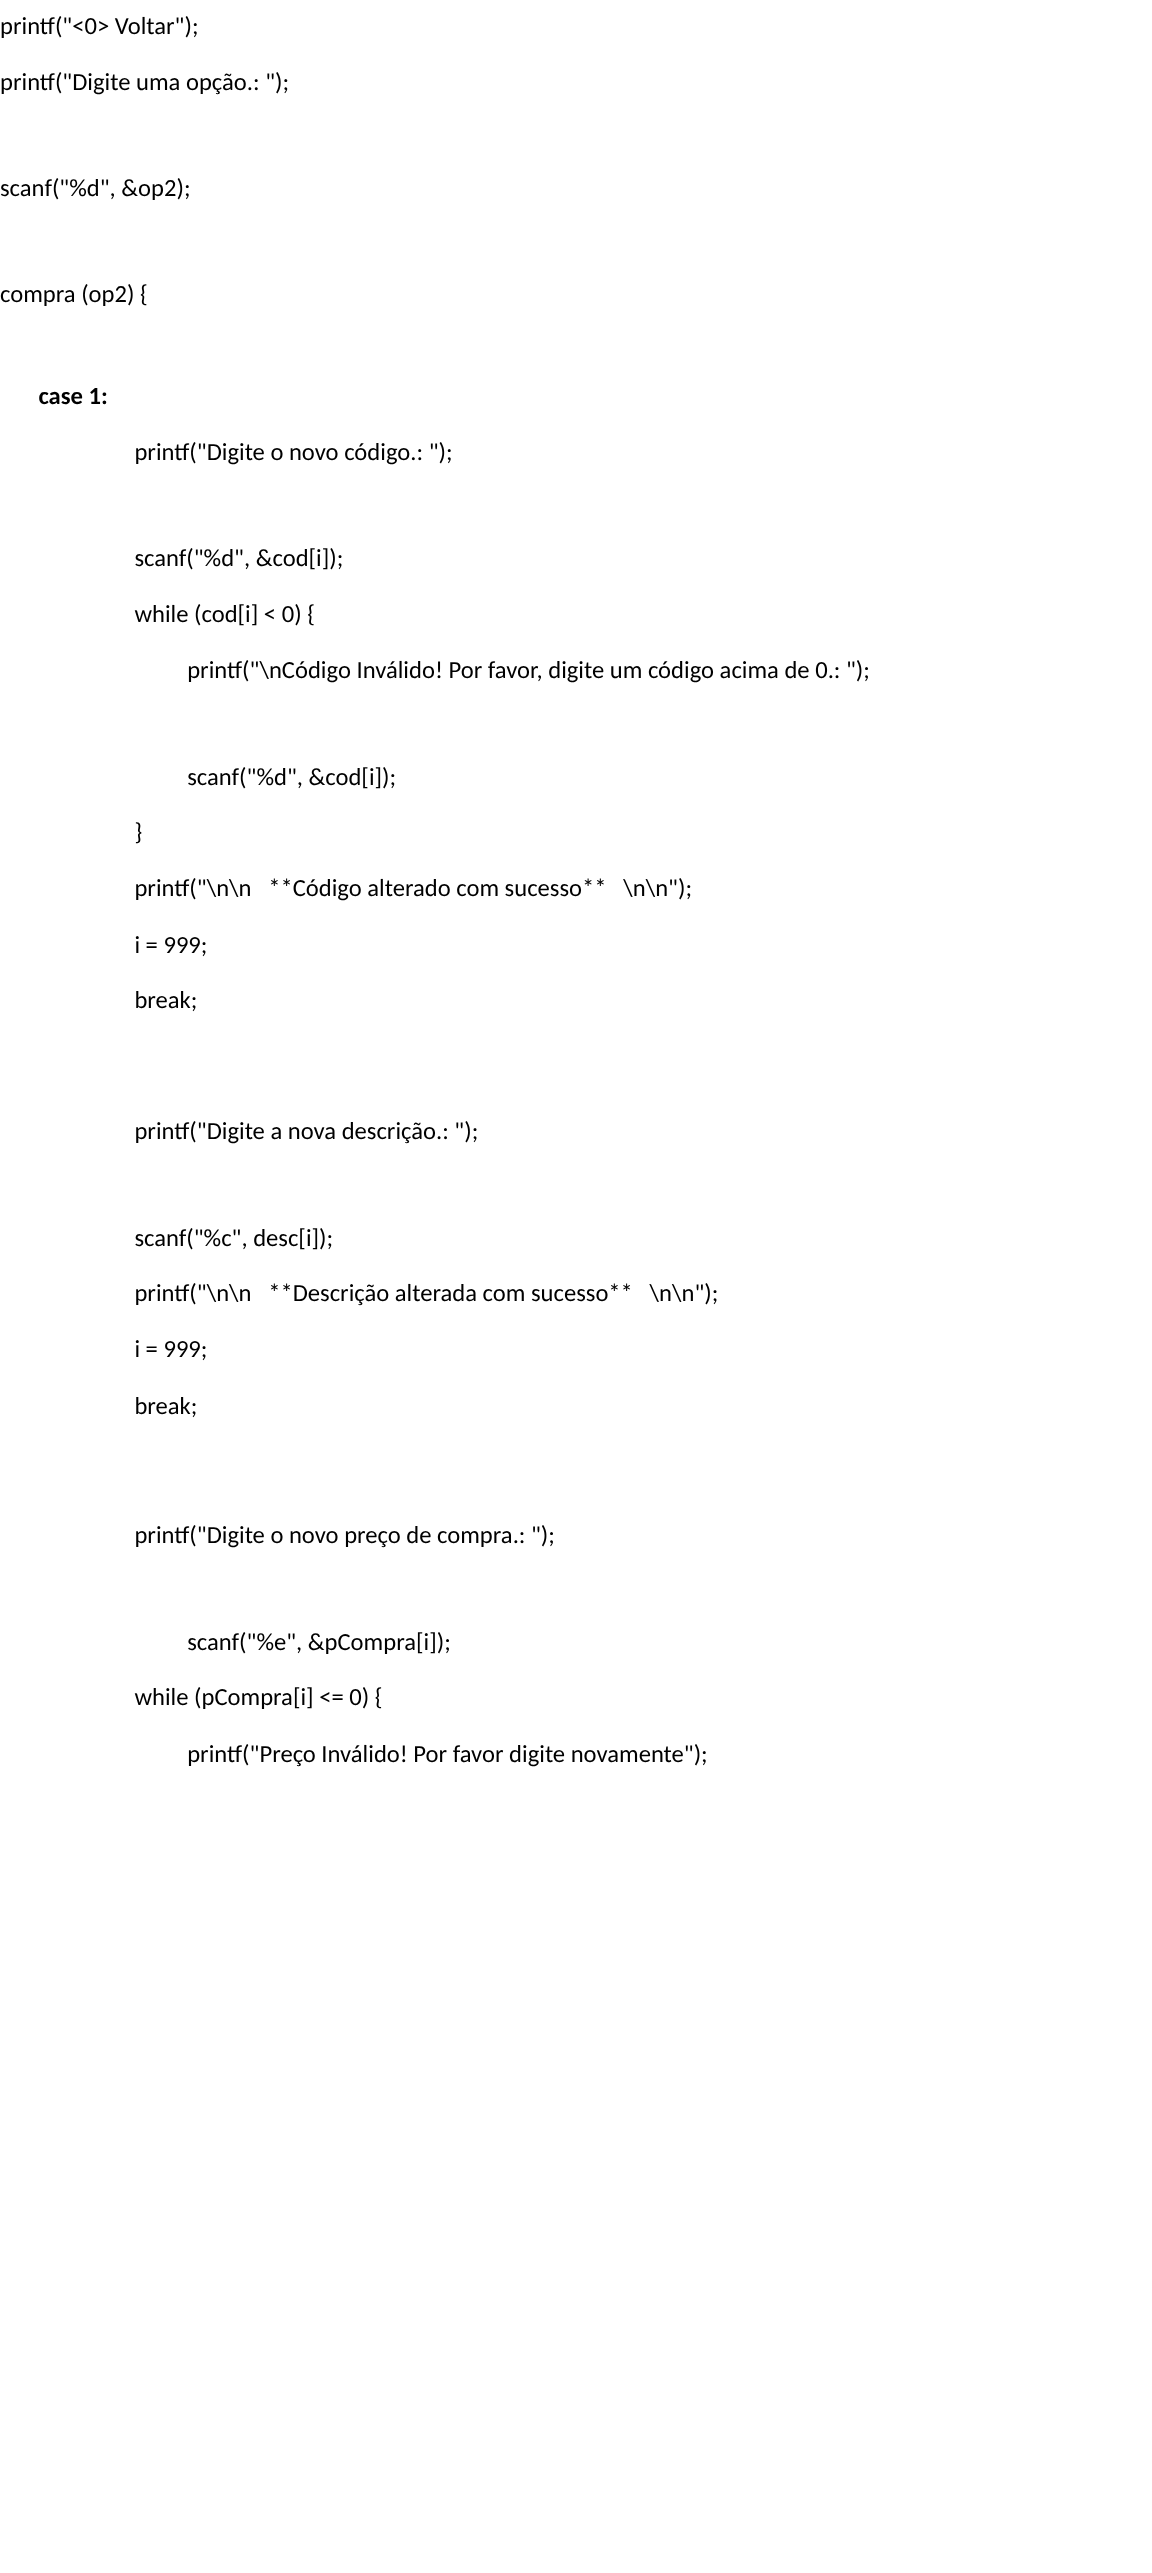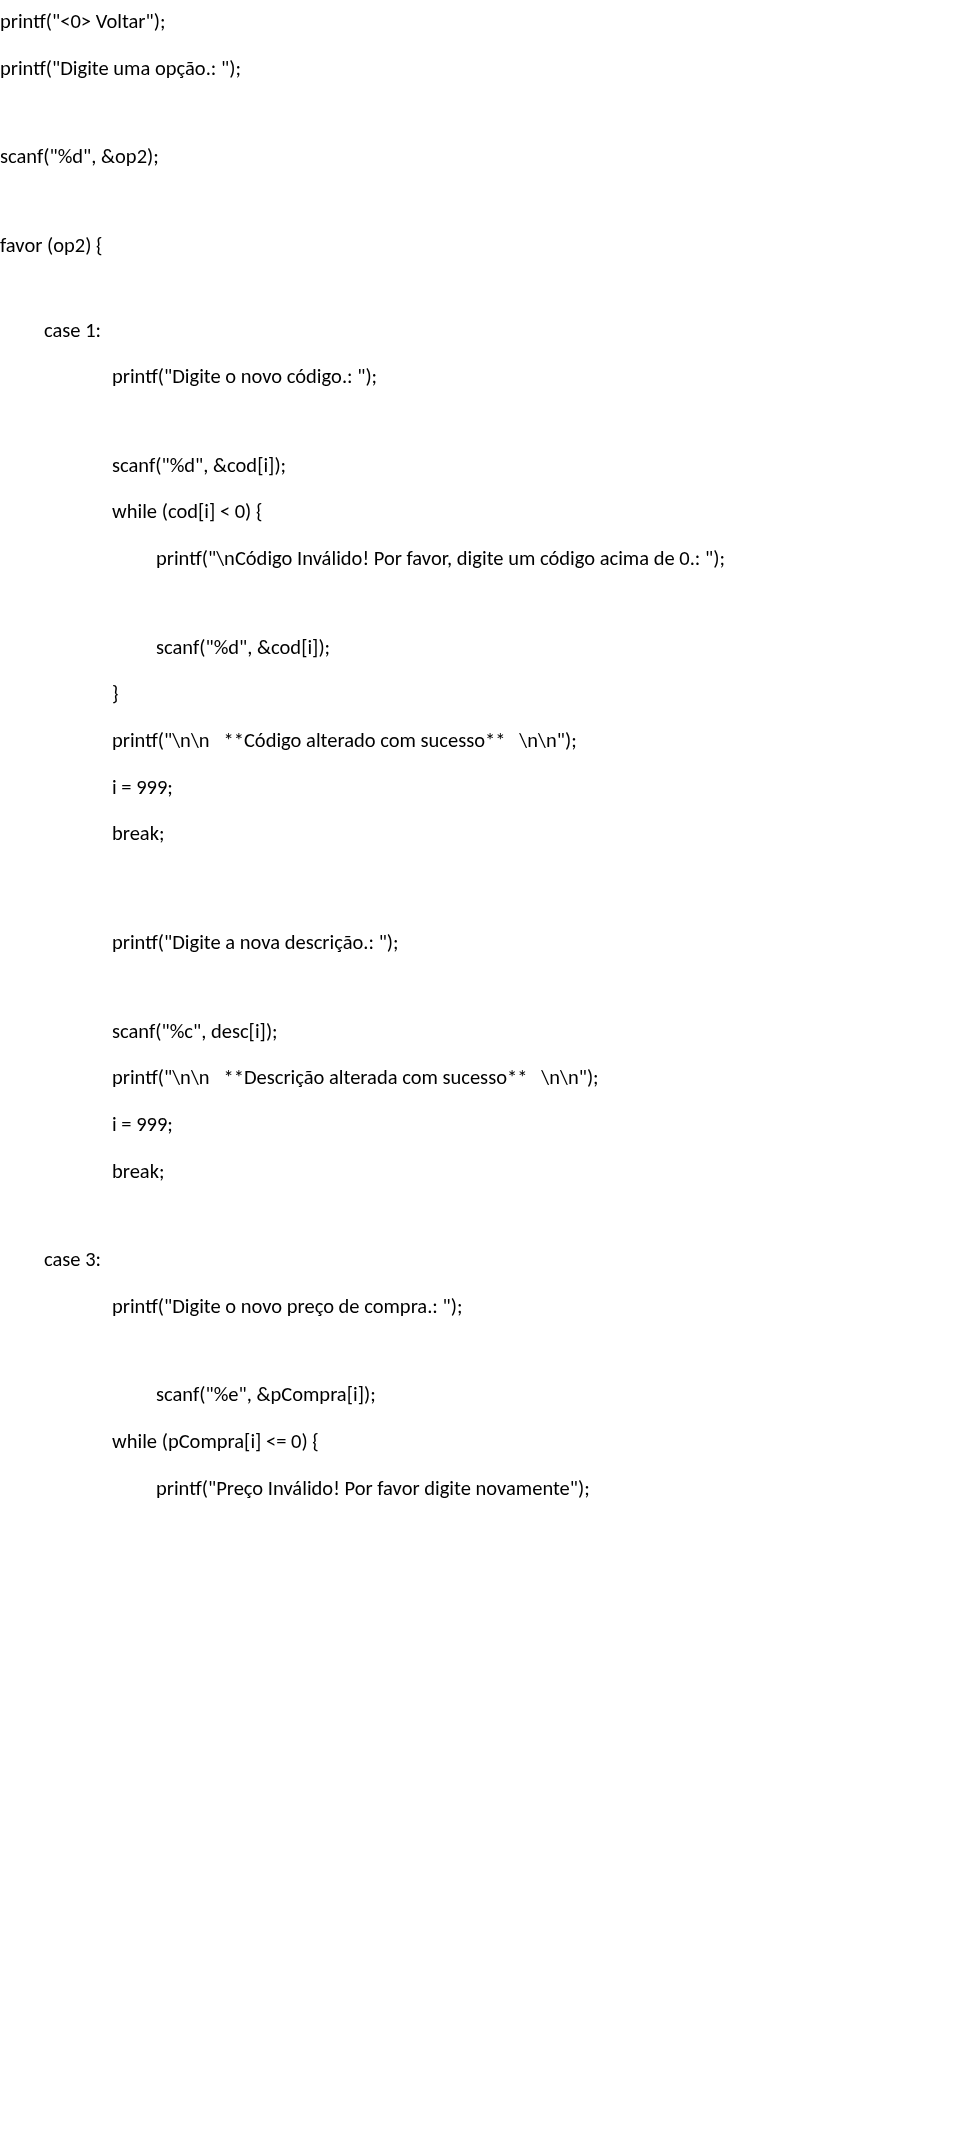--- a/index.html
+++ b/index.html
@@ -10,40 +10,40 @@
     font-size: 20.5px;
     color: #000;
     line-height: 1.3;
   }
   .page {
     width: 960px;
     padding: 8px 0 60px 0;
     box-sizing: border-box;
   }
   .l0 { margin-left: 0; }
-  .l1 { margin-left: 44px; }
+  .l1 { margin-left: 32px; font-weight: bold; }
   .l2 { margin-left: 112px; }
   .l3 { margin-left: 156px; }
   .line { white-space: pre-wrap; }
   .spacer-small { height: 20px; }
   .spacer-med { height: 62px; }
   .spacer-large { height: 62px; }
   .spacer-xlarge { height: 58px; }
 </style>
 </head>
 <body>
 
 <div class="page" id="page">
     <div class="line l0">printf("&lt;0&gt; Voltar");</div>
     <div class="spacer-small"></div>
     <div class="line l0">printf("Digite uma opção.: ");</div>
     <div class="spacer-med"></div>
     <div class="line l0">scanf("%d", &amp;op2);</div>
     <div class="spacer-med"></div>
-    <div class="line l0">favor (op2) {</div>
+    <div class="line l0">compra (op2) {</div>
     <div class="spacer-xlarge"></div>
     <div class="line l1">case 1:</div>
     <div class="spacer-small"></div>
     <div class="line l2">printf("Digite o novo código.: ");</div>
     <div class="spacer-med"></div>
     <div class="line l2">scanf("%d", &amp;cod[i]);</div>
     <div class="spacer-small"></div>
     <div class="line l2">while (cod[i] &lt; 0) {</div>
     <div class="spacer-small"></div>
     <div class="line l3">printf("\nCódigo Inválido! Por favor, digite um código acima de 0.: ");</div>
@@ -62,21 +62,20 @@
     <div class="line l2">printf("Digite a nova descrição.: ");</div>
     <div class="spacer-med"></div>
     <div class="line l2">scanf("%c", desc[i]);</div>
     <div class="spacer-small"></div>
     <div class="line l2">printf("\n\n   **Descrição alterada com sucesso**   \n\n");</div>
     <div class="spacer-small"></div>
     <div class="line l2">i = 999;</div>
     <div class="spacer-small"></div>
     <div class="line l2">break;</div>
     <div class="spacer-large"></div>
-    <div class="line l1">case 3:</div>
     <div class="spacer-small"></div>
     <div class="line l2">printf("Digite o novo preço de compra.: ");</div>
     <div class="spacer-med"></div>
     <div class="line l3">scanf("%e", &amp;pCompra[i]);</div>
     <div class="spacer-small"></div>
     <div class="line l2">while (pCompra[i] &lt;= 0) {</div>
     <div class="spacer-small"></div>
     <div class="line l3">printf("Preço Inválido! Por favor digite novamente");</div>
     <div class="spacer-small"></div>
   </div>

